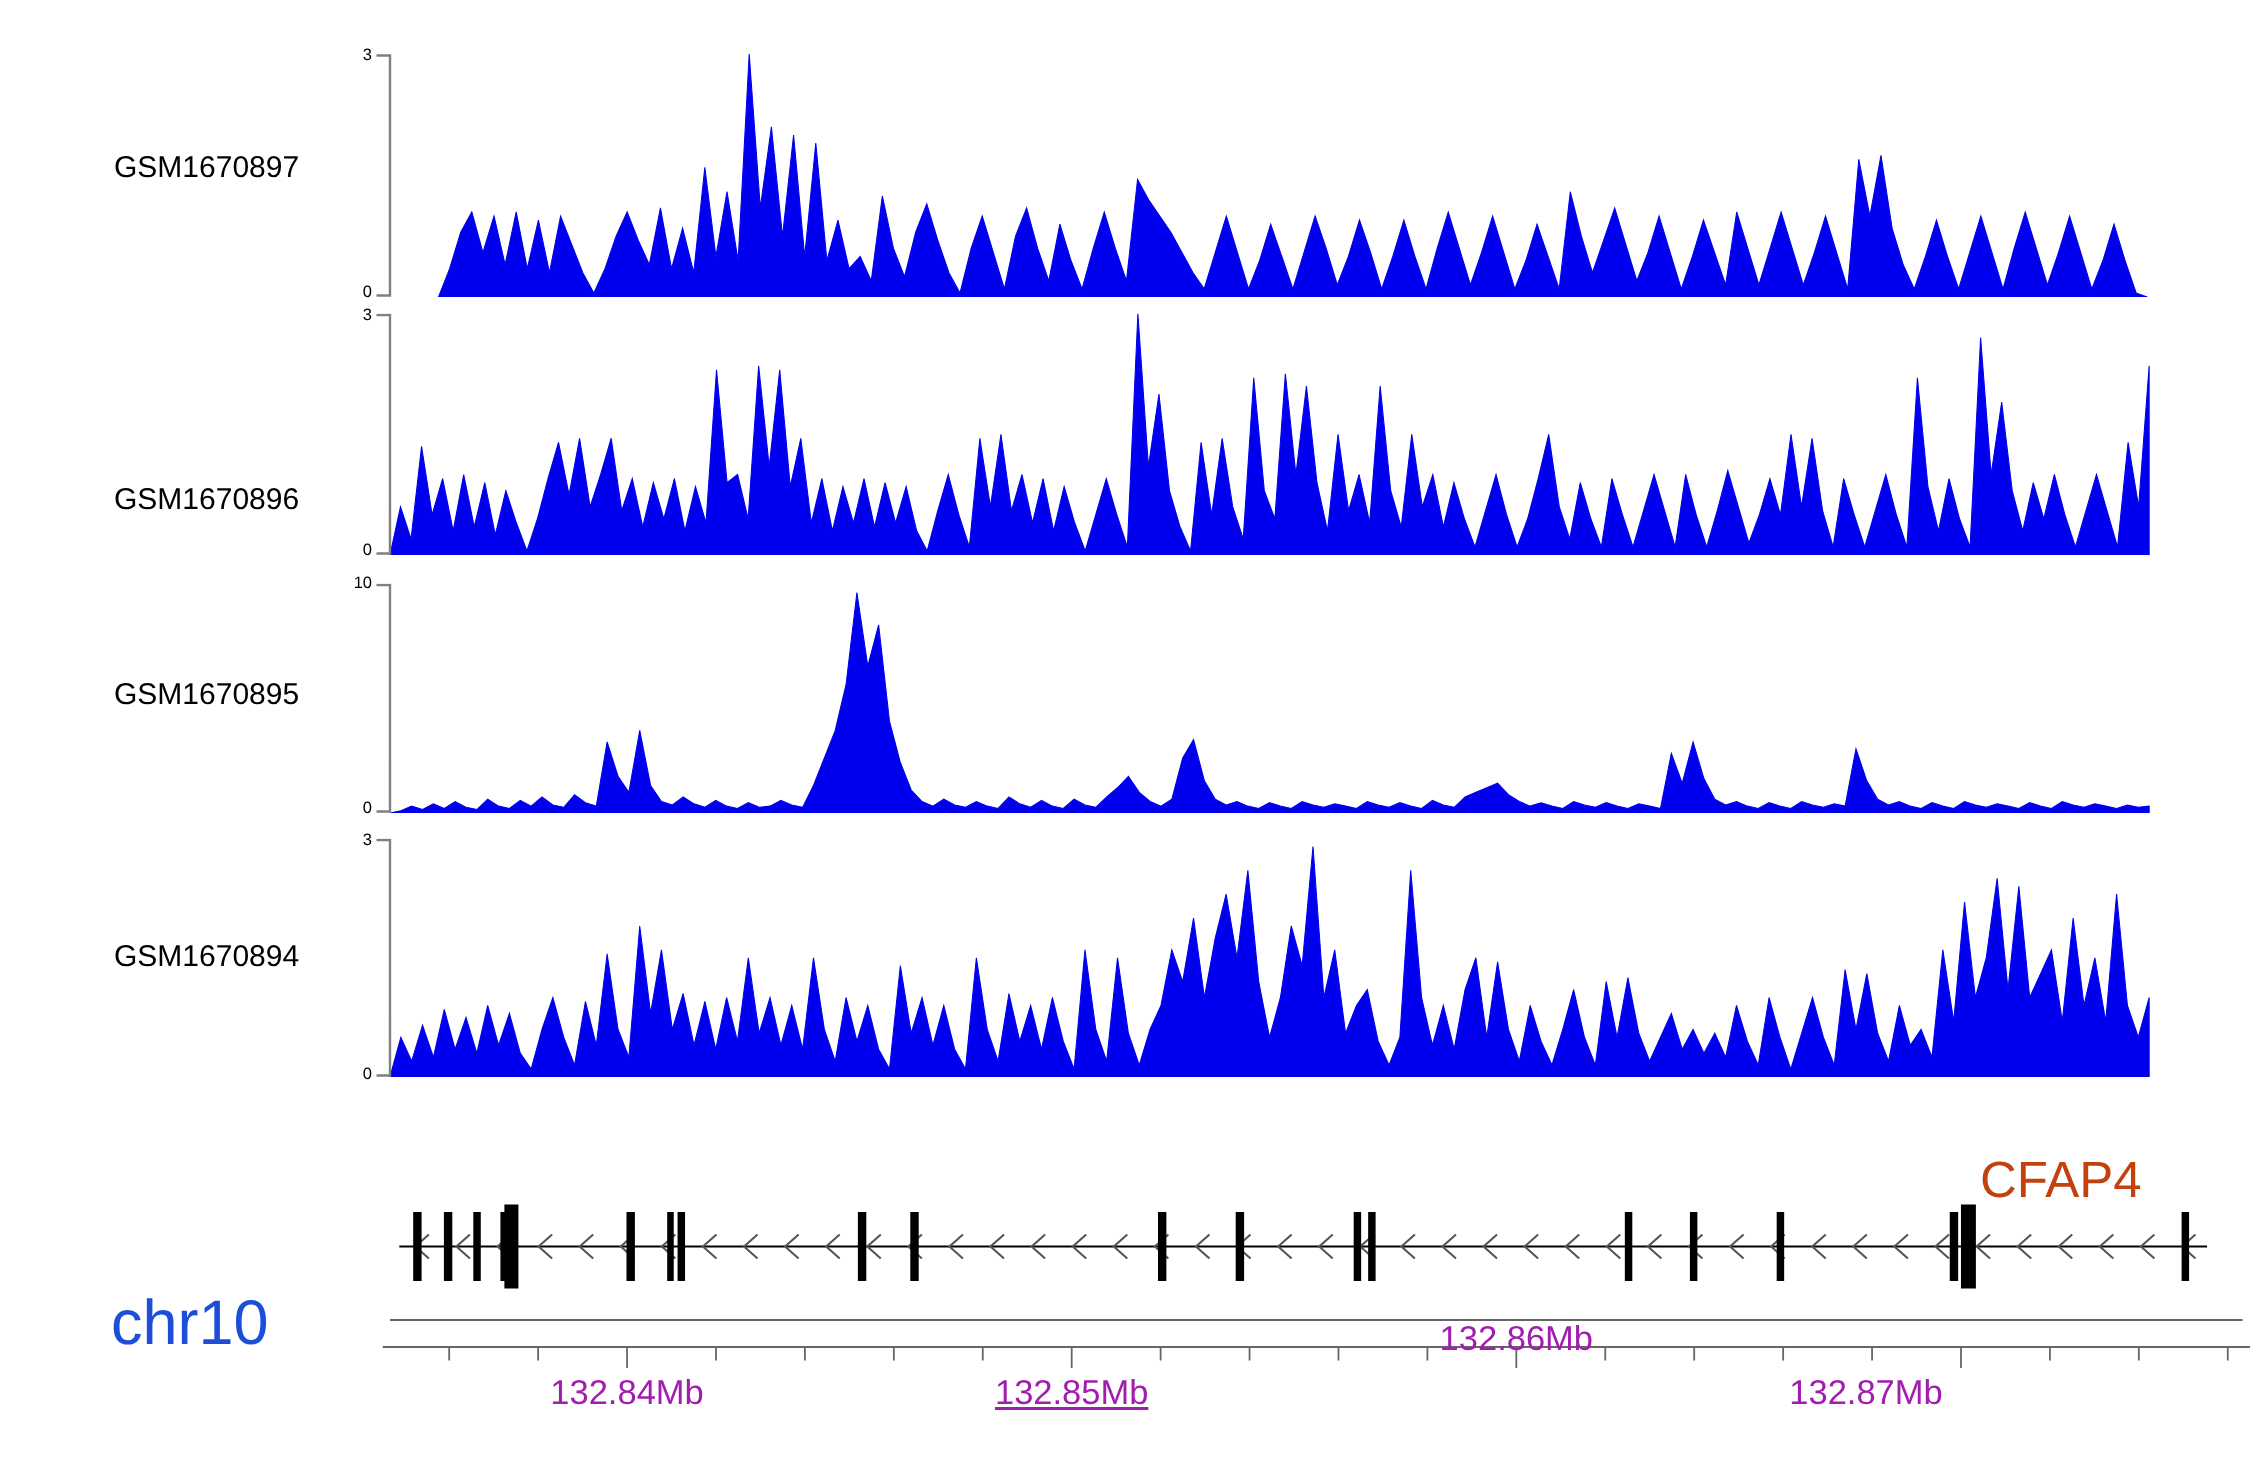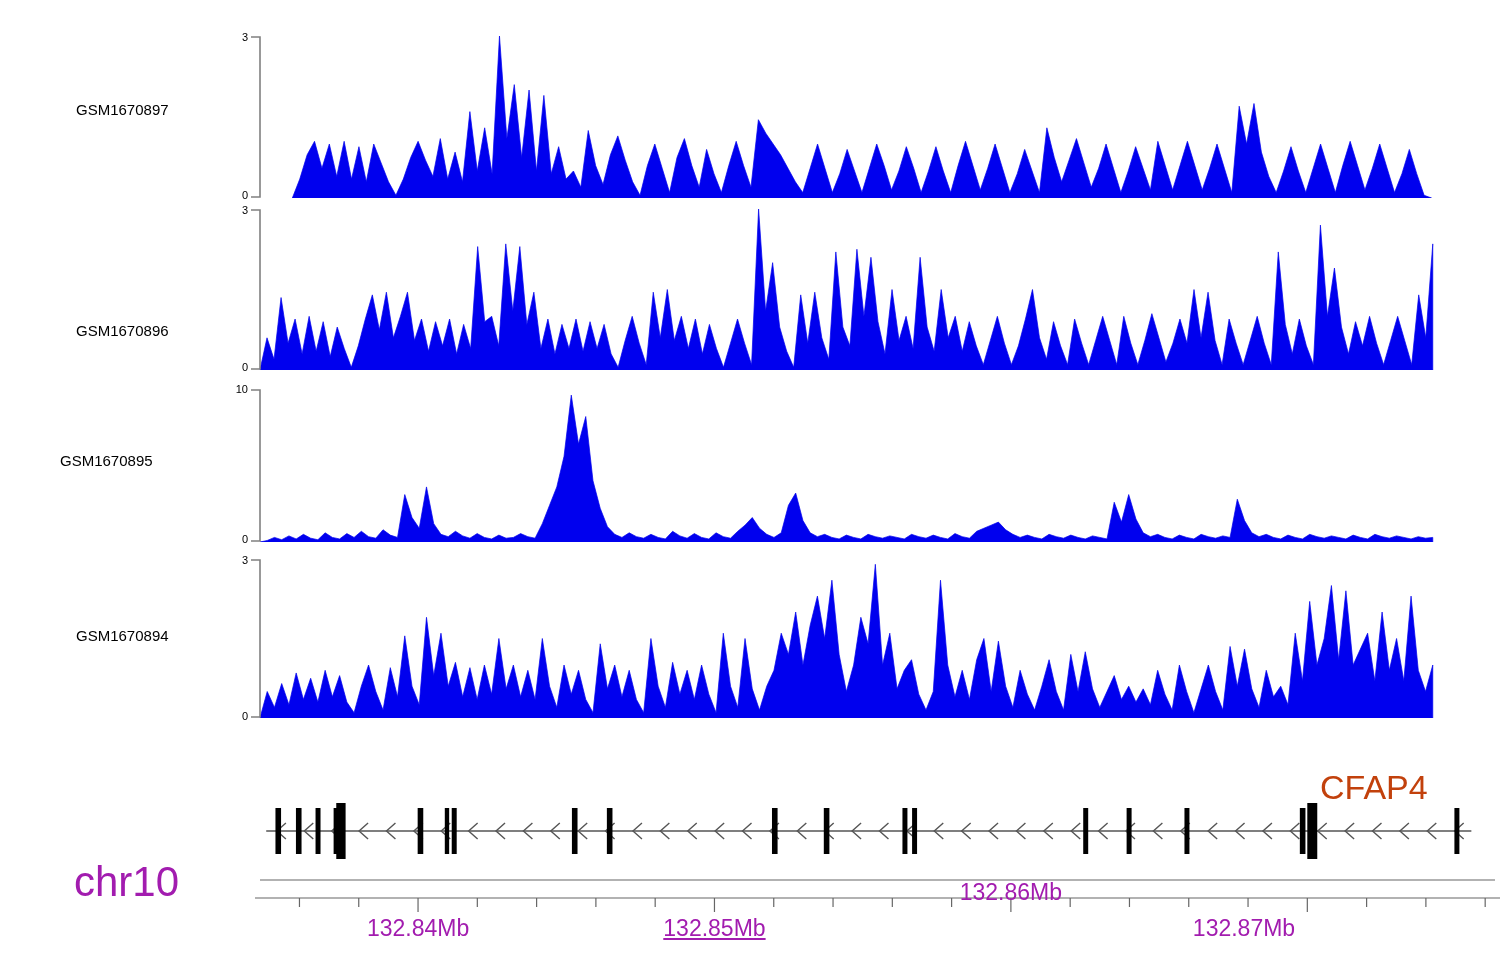--- a/index.html
+++ b/index.html
@@ -3,31 +3,31 @@
 <meta charset="utf-8">
 <style>
   html,body{margin:0;padding:0;}
   body{
     width:1500px;height:980px;background:#ffffff;
     font-family:"Liberation Sans", sans-serif;
     overflow:hidden;position:relative;
   }
   #stage{position:absolute;left:0;top:0;width:1500px;height:980px;}
   .track-label{
-    position:absolute;font-size:15px;color:#000;
+    position:absolute;font-size:20px;color:#000;
     white-space:nowrap;letter-spacing:0px;
   }
   .axis-num{
     position:absolute;font-size:11px;color:#000;
     text-align:right;white-space:nowrap;
   }
   .axis-num.big{font-size:11px;}
   svg{display:block;}
   .chrom-label{
-    position:absolute;font-size:42px;color:#a21caf;white-space:nowrap;
+    position:absolute;font-size:42px;color:#1d4ed8;white-space:nowrap;
   }
   .gene-name{
     position:absolute;font-size:34px;color:#c2410c;white-space:nowrap;
   }
   .tick-label{
     position:absolute;font-size:23px;color:#a21caf;white-space:nowrap;
     transform:translateX(-50%);
   }
   .panel{position:absolute;}
 </style>
@@ -57,21 +57,21 @@
     <svg id="svg-t1" width="1245" height="161" viewBox="0 0 1245 161" preserveAspectRatio="none">
         <path d="M 4.98 161.00 L 4.98 161.00 L 12.00 128.80 L 19.03 150.27 L 26.05 88.55 L 33.07 134.17 L 40.09 110.02 L 47.12 144.90 L 54.14 107.33 L 61.16 142.22 L 68.18 112.70 L 75.21 147.58 L 82.23 118.07 L 89.25 139.53 L 96.28 158.32 L 103.30 136.85 L 110.32 110.02 L 117.34 85.87 L 124.37 120.75 L 131.39 83.18 L 138.41 128.80 L 145.43 107.33 L 152.46 83.18 L 159.48 131.48 L 166.50 110.02 L 173.52 142.22 L 180.55 112.70 L 187.57 136.85 L 194.59 110.02 L 201.62 144.90 L 208.64 115.38 L 215.66 139.53 L 222.68 37.57 L 229.71 112.70 L 236.73 107.33 L 243.75 136.85 L 250.77 34.88 L 257.80 101.97 L 264.82 37.57 L 271.84 115.38 L 278.87 83.18 L 285.89 139.53 L 292.91 110.02 L 299.93 144.90 L 306.96 115.38 L 313.98 139.53 L 321.00 110.02 L 328.02 142.22 L 335.05 112.70 L 342.07 139.53 L 349.09 115.38 L 356.11 144.90 L 363.14 158.32 L 370.16 131.48 L 377.18 107.33 L 384.21 134.17 L 391.23 155.63 L 398.25 83.18 L 405.27 128.80 L 412.30 80.50 L 419.32 131.48 L 426.34 107.33 L 433.36 139.53 L 440.39 110.02 L 447.41 144.90 L 454.43 115.38 L 461.46 139.53 L 468.48 158.32 L 475.50 134.17 L 482.52 110.02 L 489.55 134.17 L 496.57 155.63 L 503.59 0.00 L 510.61 101.97 L 517.64 53.67 L 524.66 118.07 L 531.68 142.22 L 538.70 158.32 L 545.73 85.87 L 552.75 134.17 L 559.77 83.18 L 566.80 128.80 L 573.82 150.27 L 580.84 42.93 L 587.86 118.07 L 594.89 136.85 L 601.91 40.25 L 608.93 107.33 L 615.95 48.30 L 622.98 112.70 L 630.00 144.90 L 637.02 80.50 L 644.05 131.48 L 651.07 107.33 L 658.09 139.53 L 665.11 48.30 L 672.14 118.07 L 679.16 142.22 L 686.18 80.50 L 693.20 128.80 L 700.23 107.33 L 707.25 142.22 L 714.27 112.70 L 721.29 136.85 L 728.32 155.63 L 735.34 131.48 L 742.36 107.33 L 749.39 134.17 L 756.41 155.63 L 763.43 136.85 L 770.45 110.02 L 777.48 80.50 L 784.50 128.80 L 791.52 150.27 L 798.54 112.70 L 805.57 136.85 L 812.59 155.63 L 819.61 110.02 L 826.64 134.17 L 833.66 155.63 L 840.68 131.48 L 847.70 107.33 L 854.73 131.48 L 861.75 155.63 L 868.77 107.33 L 875.79 134.17 L 882.82 155.63 L 889.84 131.48 L 896.86 104.65 L 903.88 128.80 L 910.91 152.95 L 917.93 134.17 L 924.95 110.02 L 931.98 134.17 L 939.00 80.50 L 946.02 128.80 L 953.04 83.18 L 960.07 131.48 L 967.09 155.63 L 974.11 110.02 L 981.13 134.17 L 988.16 155.63 L 995.18 131.48 L 1002.20 107.33 L 1009.23 134.17 L 1016.25 155.63 L 1023.27 42.93 L 1030.29 115.38 L 1037.32 144.90 L 1044.34 110.02 L 1051.36 136.85 L 1058.38 155.63 L 1065.41 16.10 L 1072.43 107.33 L 1079.45 59.03 L 1086.47 118.07 L 1093.50 144.90 L 1100.52 112.70 L 1107.54 136.85 L 1114.57 107.33 L 1121.59 134.17 L 1128.61 155.63 L 1135.63 131.48 L 1142.66 107.33 L 1149.68 131.48 L 1156.70 155.63 L 1163.72 85.87 L 1170.75 128.80 L 1177.77 34.88 L 1177.77 161.00 Z" fill="#0000EE" stroke="#0000EE" stroke-width="0.7" shape-rendering="geometricPrecision"></path>
       </svg>
   </div>
   <div class="panel" style="left:250px;top:209px;width:12px;height:161px;">
     <svg width="12" height="161">
       <path d="M1 1 L10 1 L10 160 L1 160" fill="none" stroke="#808080" stroke-width="1.6"></path>
     </svg>
   </div>
 
-  <div class="track-label" style="left:60px;top:452px;text-align:right;">GSM1670895</div>
+  <div class="track-label" style="left:76px;top:452px;text-align:right;">GSM1670895</div>
   <div class="axis-num big" style="left:224px;top:383px;width:24px;text-align:right;">10</div>
   <div class="axis-num" style="left:232px;top:533px;width:16px;">0</div>
   <div class="panel" style="left:255px;top:389px;width:1245px;height:153px;">
     <svg id="svg-t2" width="1245" height="153" viewBox="0 0 1245 153" preserveAspectRatio="none">
         <path d="M 4.98 153.00 L 4.98 153.00 L 12.22 151.47 L 19.46 148.41 L 26.70 150.71 L 33.94 146.88 L 41.18 149.94 L 48.42 145.35 L 55.66 149.18 L 62.90 150.71 L 70.14 143.82 L 77.37 148.41 L 84.61 149.94 L 91.85 144.59 L 99.09 148.41 L 106.33 142.29 L 113.57 147.65 L 120.81 149.18 L 128.05 140.76 L 135.29 146.12 L 142.53 148.41 L 149.77 105.57 L 157.01 128.52 L 164.25 139.23 L 171.49 97.92 L 178.73 134.64 L 185.97 145.35 L 193.21 147.65 L 200.44 142.29 L 207.68 146.88 L 214.92 149.18 L 222.16 144.59 L 229.40 148.41 L 236.64 149.94 L 243.88 146.12 L 251.12 149.18 L 258.36 148.41 L 265.60 144.59 L 272.84 147.65 L 280.08 149.18 L 287.32 134.64 L 294.56 116.28 L 301.80 97.92 L 309.04 67.32 L 316.28 6.12 L 323.52 55.08 L 330.75 27.54 L 337.99 91.80 L 345.23 119.34 L 352.47 137.70 L 359.71 145.35 L 366.95 148.41 L 374.19 143.82 L 381.43 147.65 L 388.67 149.18 L 395.91 145.35 L 403.15 148.41 L 410.39 149.94 L 417.63 142.29 L 424.87 146.88 L 432.11 149.18 L 439.35 144.59 L 446.59 148.41 L 453.83 149.94 L 461.06 143.82 L 468.30 147.65 L 475.54 149.18 L 482.78 142.29 L 490.02 136.17 L 497.26 128.52 L 504.50 139.23 L 511.74 145.35 L 518.98 148.41 L 526.22 143.82 L 533.46 116.28 L 540.70 104.04 L 547.94 131.58 L 555.18 143.82 L 562.42 147.65 L 569.66 145.35 L 576.90 148.41 L 584.14 149.94 L 591.38 146.12 L 598.61 148.41 L 605.85 149.94 L 613.09 145.35 L 620.33 147.65 L 627.57 149.18 L 634.81 146.88 L 642.05 148.41 L 649.29 149.94 L 656.53 145.35 L 663.77 147.65 L 671.01 149.18 L 678.25 146.12 L 685.49 148.41 L 692.73 149.94 L 699.97 144.59 L 707.21 147.65 L 714.45 149.18 L 721.69 142.29 L 728.92 139.23 L 736.16 136.17 L 743.40 133.11 L 750.64 140.76 L 757.88 145.35 L 765.12 148.41 L 772.36 146.12 L 779.60 148.41 L 786.84 149.94 L 794.08 145.35 L 801.32 147.65 L 808.56 149.18 L 815.80 146.12 L 823.04 148.41 L 830.28 149.94 L 837.52 146.88 L 844.76 148.41 L 852.00 149.94 L 859.23 113.22 L 866.47 133.11 L 873.71 105.57 L 880.95 130.05 L 888.19 143.82 L 895.43 147.65 L 902.67 145.35 L 909.91 148.41 L 917.15 149.94 L 924.39 146.12 L 931.63 148.41 L 938.87 149.94 L 946.11 145.35 L 953.35 147.65 L 960.59 149.18 L 967.83 146.88 L 975.07 148.41 L 982.31 110.16 L 989.54 131.58 L 996.78 143.82 L 1004.02 147.65 L 1011.26 145.35 L 1018.50 148.41 L 1025.74 149.94 L 1032.98 146.12 L 1040.22 148.41 L 1047.46 149.94 L 1054.70 145.35 L 1061.94 147.65 L 1069.18 149.18 L 1076.42 146.88 L 1083.66 148.41 L 1090.90 149.94 L 1098.14 146.12 L 1105.38 148.41 L 1112.62 149.94 L 1119.85 145.35 L 1127.09 147.65 L 1134.33 149.18 L 1141.57 146.88 L 1148.81 148.41 L 1156.05 149.94 L 1163.29 147.65 L 1170.53 149.18 L 1177.77 148.41 L 1177.77 153.00 Z" fill="#0000EE" stroke="#0000EE" stroke-width="0.7" shape-rendering="geometricPrecision"></path>
       </svg>
   </div>
   <div class="panel" style="left:250px;top:389px;width:12px;height:153px;">
     <svg width="12" height="153">
       <path d="M1 1 L10 1 L10 152 L1 152" fill="none" stroke="#808080" stroke-width="1.6"></path>

